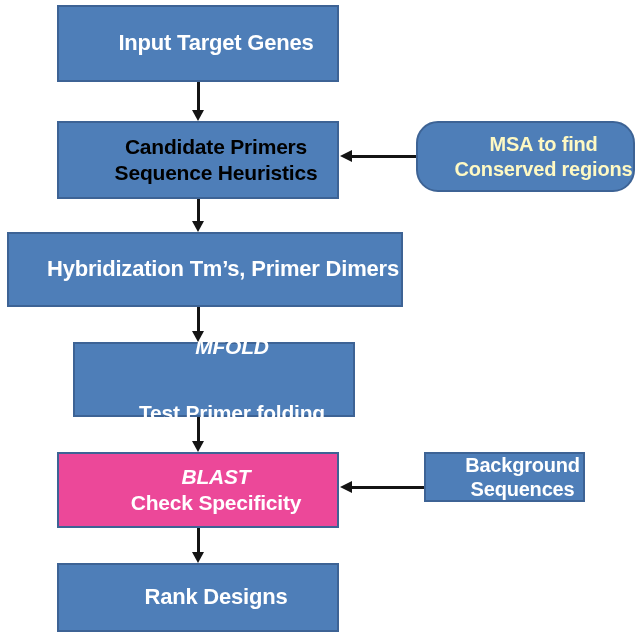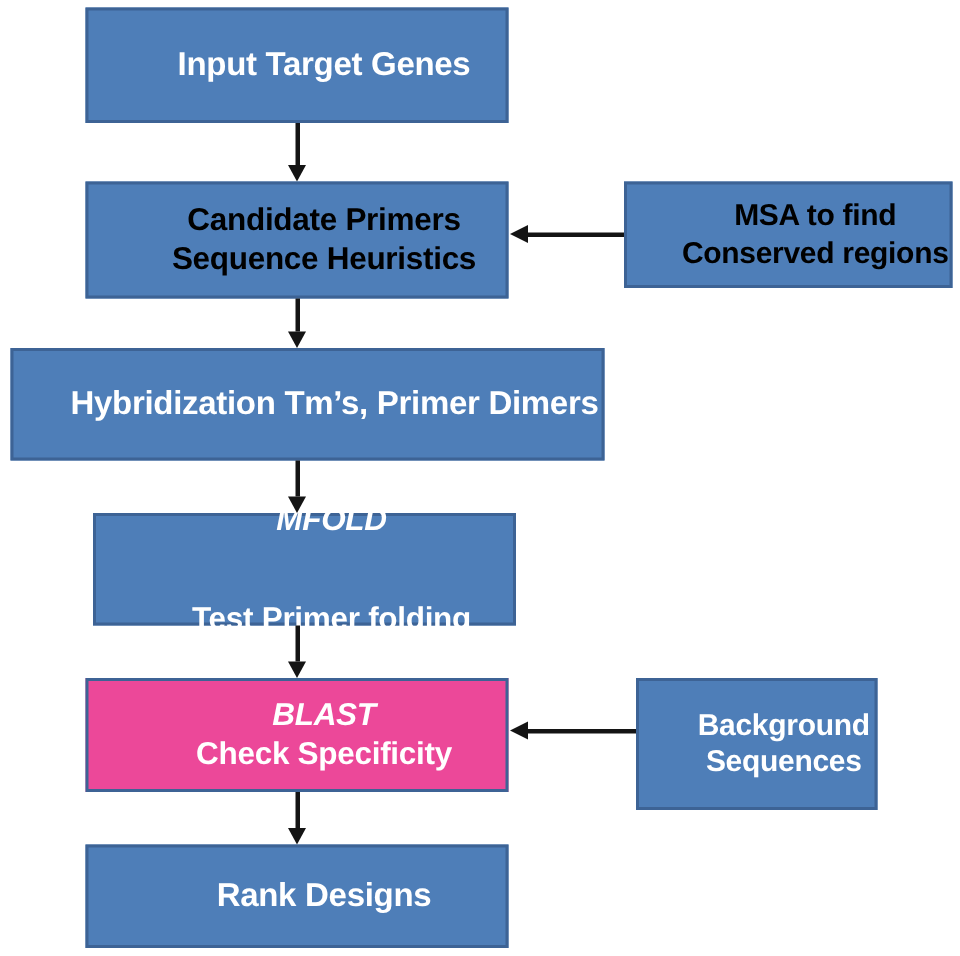--- a/index.html
+++ b/index.html
@@ -39,23 +39,23 @@
   }
   .node .line.italic {
     font-style: italic;
   }
 
   
   #node-input-target-genes   { left: 57px;  top: 5px;   width: 282px; height: 77px;  font-size: 22px; }
   #node-candidate-primers    { left: 57px;  top: 121px; width: 282px; height: 78px;  font-size: 21px; }
   #node-msa                  { left: 416px; top: 121px; width: 219px; height: 71px;  font-size: 20px; }
   #node-primer3              { left: 7px;   top: 232px; width: 396px; height: 75px;  font-size: 22px; }
-  #node-mfold                { left: 62px;  top: 342px; width: 282px; height: 75px;  font-size: 21px; gap: 40px; }
+  #node-mfold                { left: 73px;  top: 342px; width: 282px; height: 75px;  font-size: 21px; gap: 40px; }
   #node-blast                { left: 57px;  top: 452px; width: 282px; height: 76px;  font-size: 21px; }
-  #node-background-sequences { left: 424px; top: 452px; width: 161px; height: 88px;  font-size: 20px; }
+  #node-background-sequences { left: 424px; top: 452px; width: 161px; height: 50px;  font-size: 20px; }
   #node-rank-designs         { left: 57px;  top: 563px; width: 282px; height: 69px;  font-size: 22px; }
 
   
   .conn {
     position: absolute;
   }
   .conn .shaft-v {
     position: absolute;
     left: 0;
     top: 0;
@@ -107,21 +107,21 @@
 
   <div class="node" id="node-input-target-genes" style="background: rgb(78, 126, 184); border-color: rgb(61, 99, 149); color: rgb(255, 255, 255);">
     <span class="line">Input Target Genes</span>
   </div>
 
   <div class="node" id="node-candidate-primers" style="background: rgb(78, 126, 184); border-color: rgb(61, 99, 149); color: #000000;">
     <span class="line">Candidate Primers</span>
     <span class="line">Sequence Heuristics</span>
   </div>
 
-  <div class="node" id="node-msa" style="background: rgb(78, 126, 184); border-color: rgb(61, 99, 149); color: #000000;">
+  <div class="node" id="node-msa" style="background: rgb(78, 126, 184); border-color: rgb(61, 99, 149); color: #fef9c3; border-radius: 22px;">
     <span class="line">MSA to find</span>
     <span class="line">Conserved regions</span>
   </div>
 
   <div class="node" id="node-primer3" style="background: rgb(78, 126, 184); border-color: rgb(61, 99, 149); color: rgb(255, 255, 255);">
     <span class="line">Hybridization Tm’s, Primer Dimers</span>
   </div>
 
   <div class="node" id="node-mfold" style="background: rgb(78, 126, 184); border-color: rgb(61, 99, 149); color: rgb(255, 255, 255);">
     <span class="line italic">MFOLD</span>

